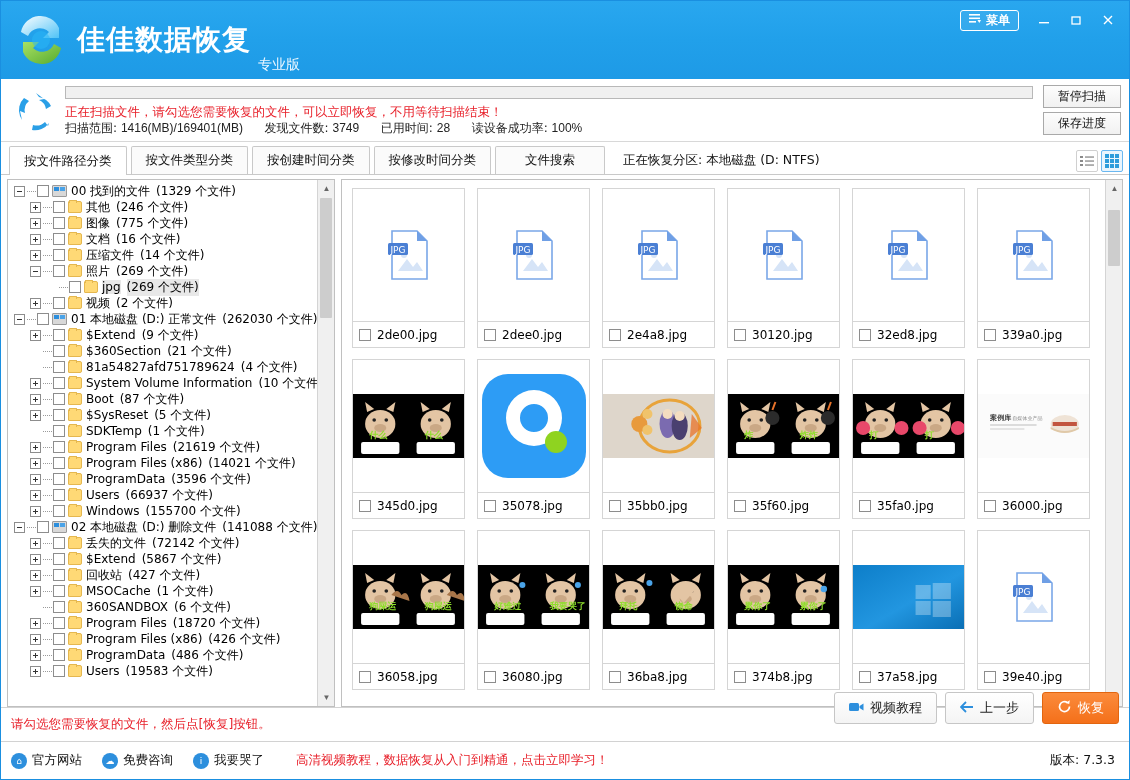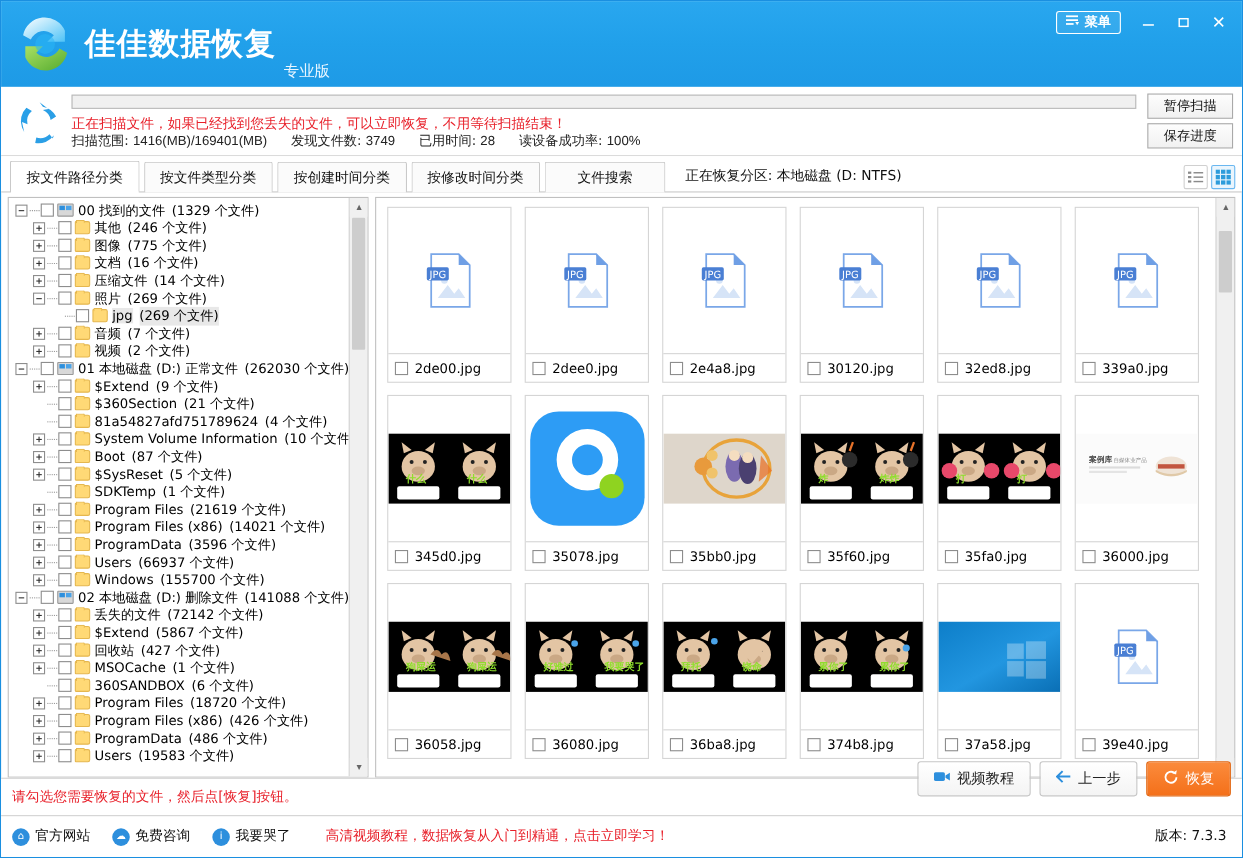--- a/index.html
+++ b/index.html
@@ -438,21 +438,21 @@
   <div class="scanbar">
     <div class="recycle-ico">
       <svg viewBox="0 0 46 46" width="46" height="46">
         <path d="M23 6 L31 12 L26 13 A12 12 0 0 1 33 22 L38 19 A17 17 0 0 0 26 10 Z" fill="#2b9fe6"></path>
         <path d="M38 30 L35 39 L32 35 A12 12 0 0 1 20 38 L19 43 A17 17 0 0 0 36 36 Z" fill="#2b9fe6"></path>
         <path d="M9 33 L7 24 L12 26 A12 12 0 0 1 16 14 L11 11 A17 17 0 0 0 7 29 Z" fill="#29a0e8"></path>
       </svg>
     </div>
     <div class="scan-mid">
       <div class="progress-track"></div>
-      <div class="scan-warn">正在扫描文件，如果已经找到您丢失的文件，可以立即恢复，不用等待扫描结束！</div>
+      <div class="scan-warn">正在扫描文件，请勾选您需要恢复的文件，可以立即恢复，不用等待扫描结束！</div>
       <div class="scan-stats">
         <span>扫描范围:</span>
         <span class="num">1416(MB)/169401(MB)</span>
         <span class="sep"></span>
         <span>发现文件数:</span>
         <span class="num">3749</span>
         <span class="sep"></span>
         <span>已用时间:</span>
         <span class="num">28</span>
         <span class="sep"></span>
@@ -460,21 +460,21 @@
         <span class="num">100%</span>
       </div>
     </div>
     <div class="scan-btns">
       <div class="sbtn">暂停扫描</div>
       <div class="sbtn">保存进度</div>
     </div>
   </div>
 
   <div class="tabrow">
-    <div id="tabs-host" style="display:flex;align-items:flex-end;">
+    <div id="tabs-host" style="display:flex;">
         <div class="tab active">按文件路径分类</div>
         <div class="tab">按文件类型分类</div>
         <div class="tab">按创建时间分类</div>
         <div class="tab">按修改时间分类</div>
         <div class="tab">文件搜索</div>
       </div>
     <div class="recover-label">正在恢复分区: 本地磁盘 (D: NTFS)</div>
     <div class="view-toggles">
       <div class="vt">
         <svg width="14" height="12" viewBox="0 0 14 12">
@@ -560,29 +560,20 @@
             <span class="tcount">(269 个文件)</span>
           </div>
           <div class="tnode sel">
             <span class="indent" style="width: 36px;"></span>
             <span class="expander none"></span>
             <span class="dots"></span>
             <span class="cbox"></span>
             <span class="folder"></span>
             <span class="tlabel">jpg</span>
             <span class="tcount">(269 个文件)</span>
-          </div>
-          <div class="tnode">
-            <span class="indent" style="width: 20px;"></span>
-            <span class="expander plus"></span>
-            <span class="dots"></span>
-            <span class="cbox"></span>
-            <span class="folder"></span>
-            <span class="tlabel">音频</span>
-            <span class="tcount">(7 个文件)</span>
           </div>
           <div class="tnode">
             <span class="indent" style="width: 20px;"></span>
             <span class="expander plus"></span>
             <span class="dots"></span>
             <span class="cbox"></span>
             <span class="folder"></span>
             <span class="tlabel">视频</span>
             <span class="tcount">(2 个文件)</span>
           </div>

